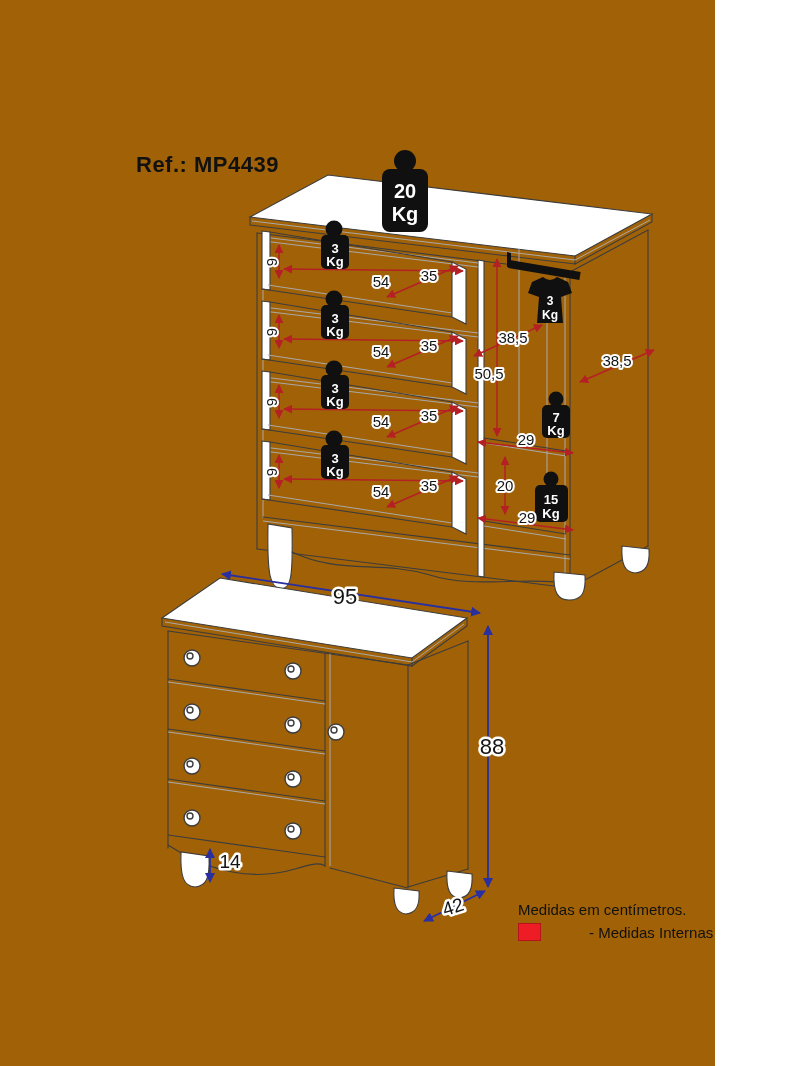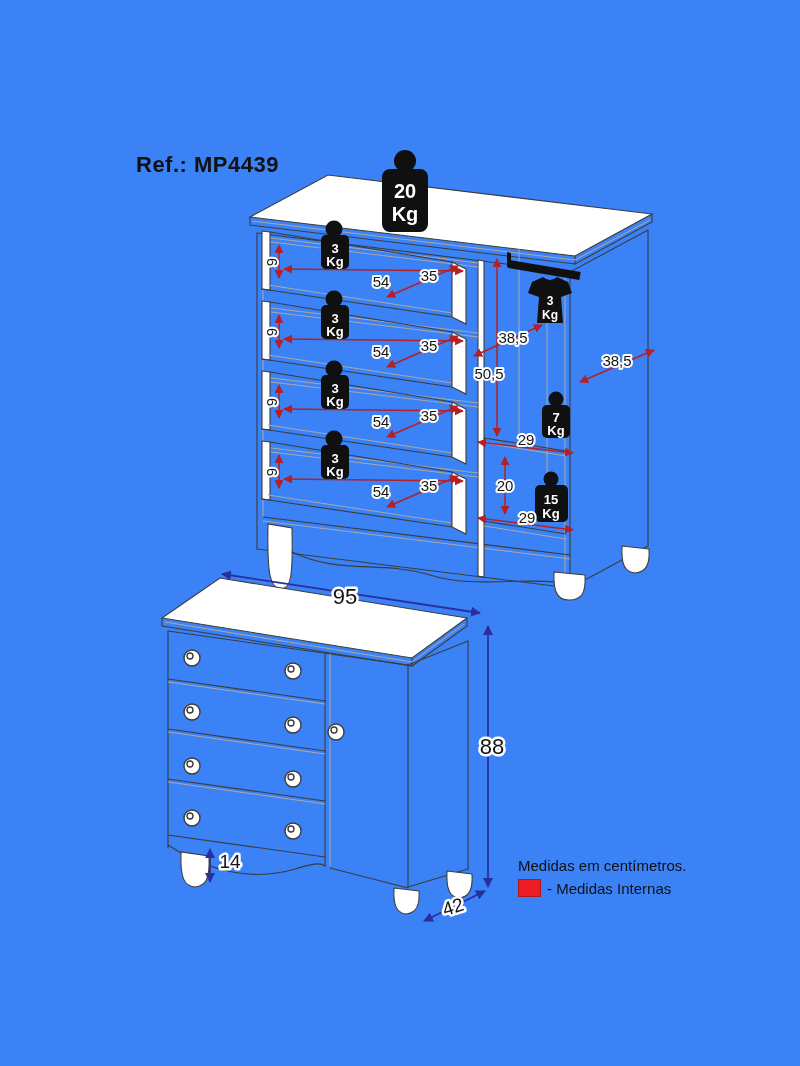--- a/index.html
+++ b/index.html
@@ -1,37 +1,37 @@
 <!DOCTYPE html>
 <html><head>
 <meta charset="utf-8">
 <style>
   html,body{margin:0;padding:0;background:#fff;}
-  .stage{position:relative;width:800px;height:1066px;background:#3b82f6;overflow:hidden;
+  .stage{position:relative;width:715px;height:1066px;background:#a16207;overflow:hidden;
          font-family:"Liberation Sans",sans-serif;}
   .ref{position:absolute;left:136px;top:152px;font-size:22px;font-weight:bold;color:#111;
        letter-spacing:0.5px;}
   svg{position:absolute;left:0;top:0;}
   .ln{stroke:#3c3c3c;stroke-width:1.1;fill:none;stroke-linecap:round;}
   .lt{stroke:#a9a9a9;stroke-width:1;fill:none;}
   .fw{fill:#ffffff;stroke:#3c3c3c;stroke-width:1.1;}
   .blk{fill:#101010;stroke:none;}
   .r{stroke:#b52025;stroke-width:1.5;fill:none;}
   .b{stroke:#2a2fa0;stroke-width:1.8;fill:none;}
   .dim{font-size:15px;fill:#141414;text-anchor:middle;
        paint-order:stroke;stroke:#ffffff;stroke-width:4px;stroke-linejoin:round;}
   .dimL{font-size:22px;fill:#141414;text-anchor:middle;
        paint-order:stroke;stroke:#ffffff;stroke-width:5px;stroke-linejoin:round;}
   .dimM{font-size:19px;fill:#141414;text-anchor:middle;
        paint-order:stroke;stroke:#ffffff;stroke-width:5px;stroke-linejoin:round;}
   .wt{fill:#ffffff;text-anchor:middle;font-weight:bold;}
   .w20{font-size:20px;} .w13{font-size:13px;} .w12{font-size:12px;}
   .legend{position:absolute;left:518px;top:857px;width:250px;color:#111;}
-  .legend .title{font-size:15px;margin-bottom:5px;}
-  .legend .row{display:flex;align-items:center;margin-bottom:4px;}
+  .legend .title{font-size:15px;margin-bottom:5px;margin-top:44px;}
+  .legend .row{display:flex;align-items:center;margin-bottom:4px;gap:42px;}
   .legend .sw{width:21px;height:16px;margin-right:6px;border:1px solid rgba(0,0,0,.25);}
   .legend .lbl{font-size:15px;}
 </style>
 </head>
 <body>
 
 <div class="stage">
 
   <div class="ref">Ref.: MP4439</div>
 

